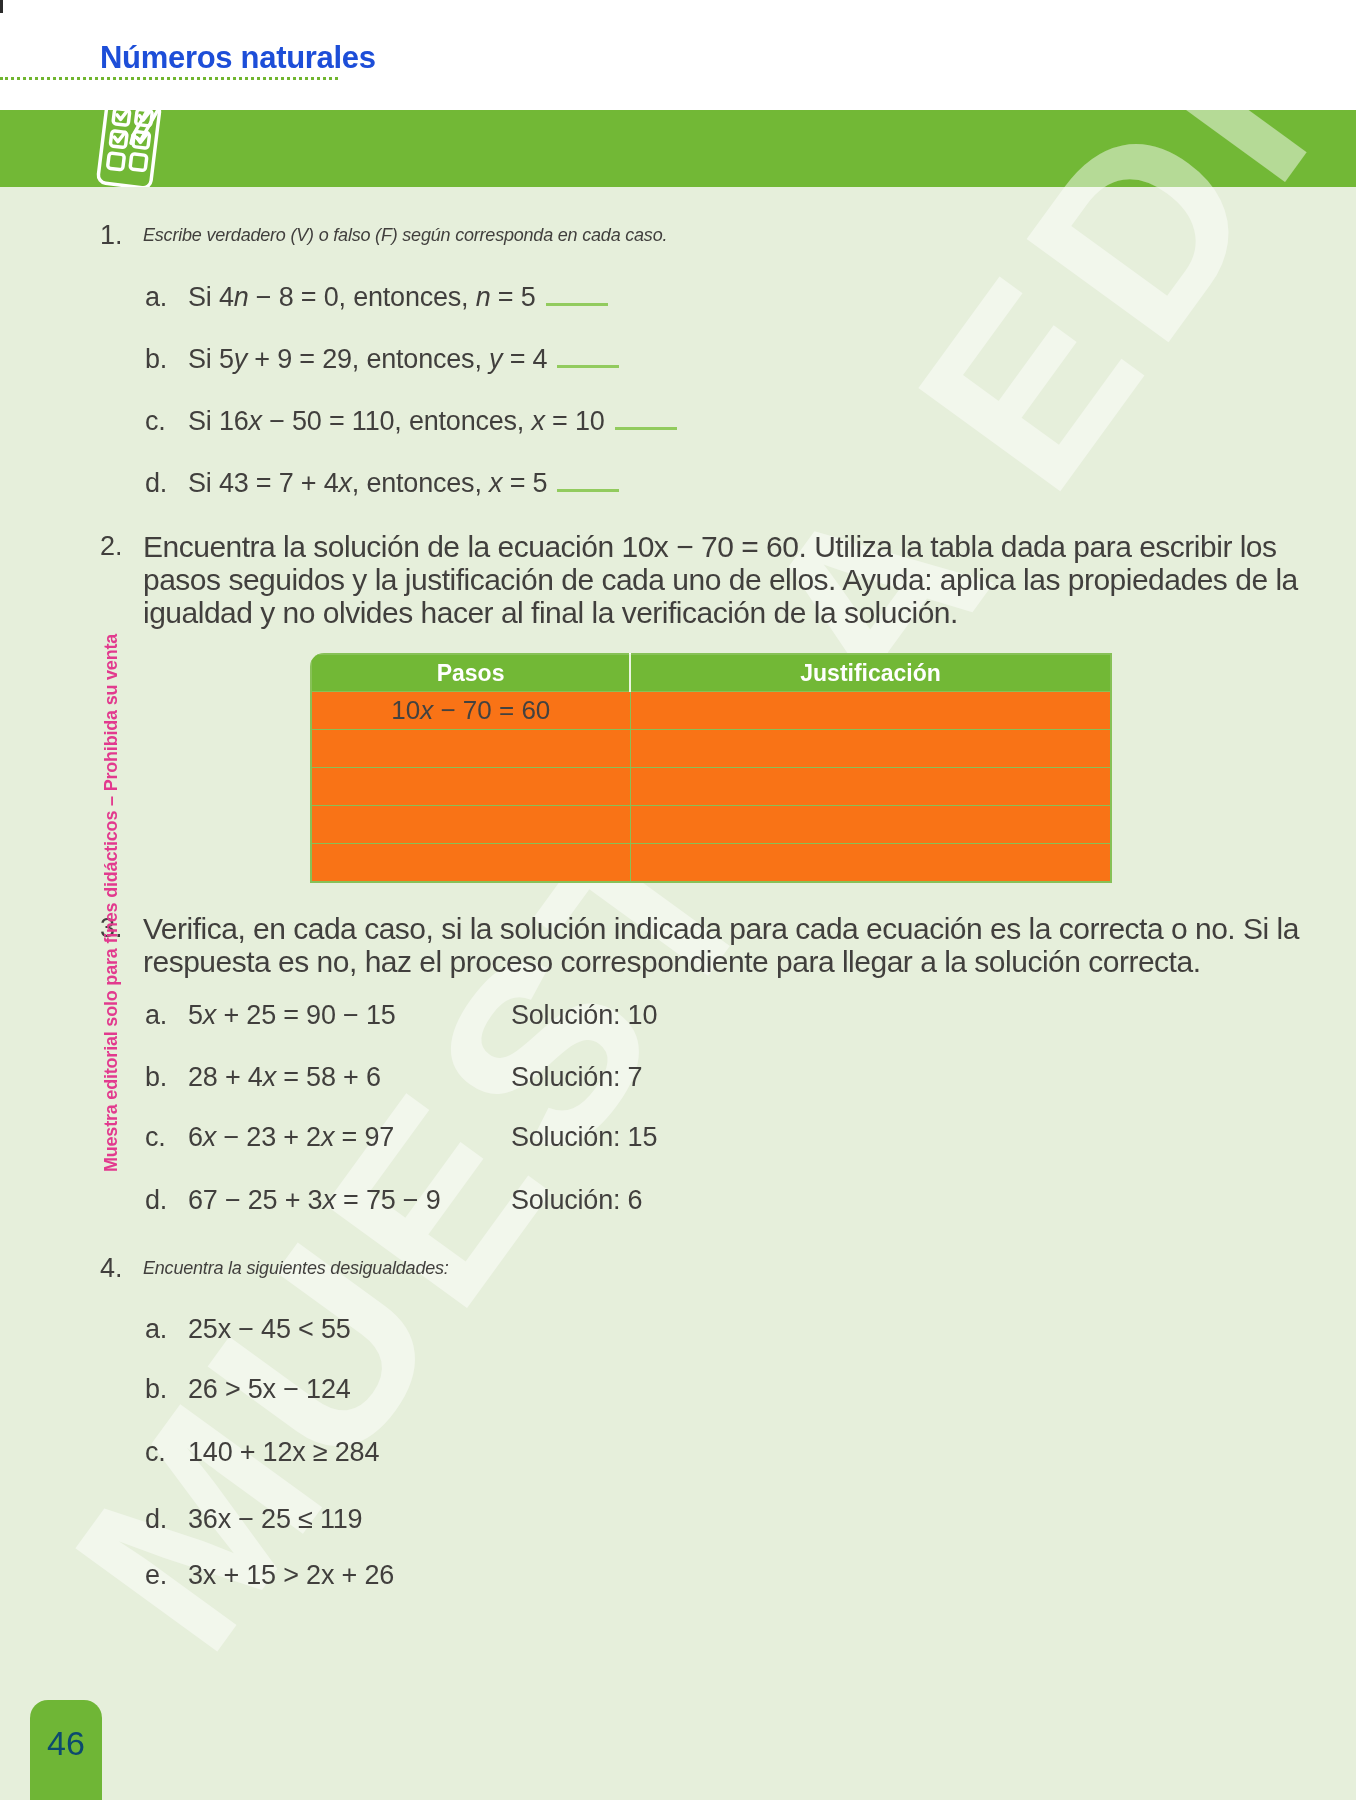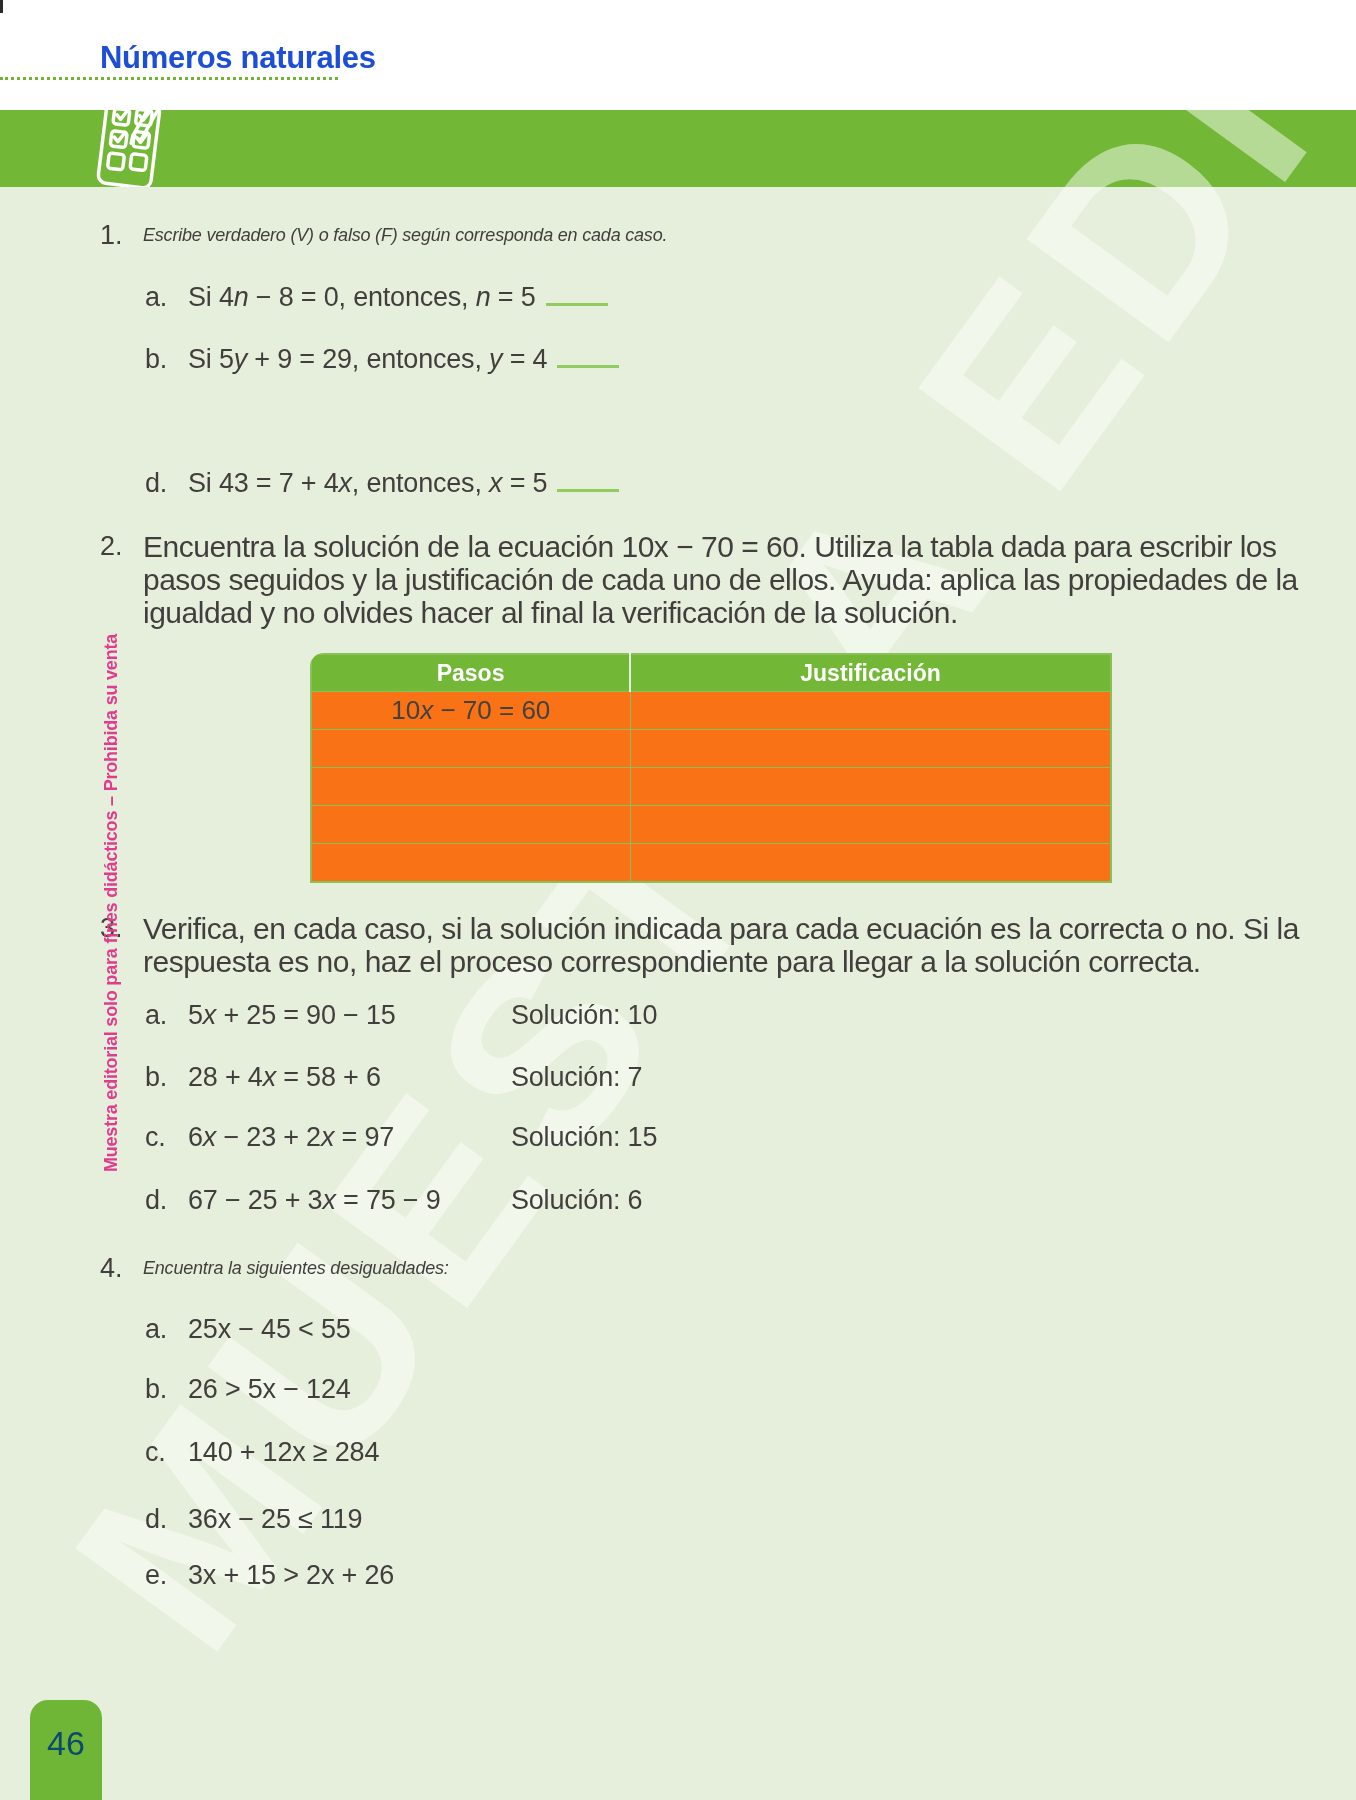--- a/index.html
+++ b/index.html
@@ -98,20 +98,23 @@
   <div class="ex-head" style="left:100px;top:219px;">
     <span class="ex-num">1.</span>
     <span class="ex-prompt single">Escribe verdadero (V) o falso (F) según corresponda en cada caso.</span>
   </div>
   <div class="item" style="top:282px;">
     <span class="lbl">a.</span><span>Si 4<i>n</i> − 8 = 0, entonces, <i>n</i> = 5</span><span class="blank"></span>
   </div>
   <div class="item" style="top:344px;">
     <span class="lbl">b.</span><span>Si 5<i>y</i> + 9 = 29, entonces, <i>y</i> = 4</span><span class="blank"></span>
   </div>
+  <div class="item" style="top:406px;">
+    <span class="lbl">c.</span><span>Si 16<i>x</i> − 50 = 110, entonces, <i>x</i> = 10</span><span class="blank"></span>
+  </div>
   <div class="item" style="top:468px;">
     <span class="lbl">d.</span><span>Si 43 = 7 + 4<i>x</i>, entonces, <i>x</i> = 5</span><span class="blank"></span>
   </div>
 
   <div class="ex-head" style="left:100px;top:530px;">
     <span class="ex-num">2.</span>
     <span class="ex-prompt">Encuentra la solución de la ecuación 10x − 70 = 60. Utiliza la tabla dada para escribir los pasos seguidos y la justificación de cada uno de ellos. Ayuda: aplica las propiedades de la igualdad y no olvides hacer al final la verificación de la solución.</span>
   </div>
 
   <div class="tbl-wrap">

